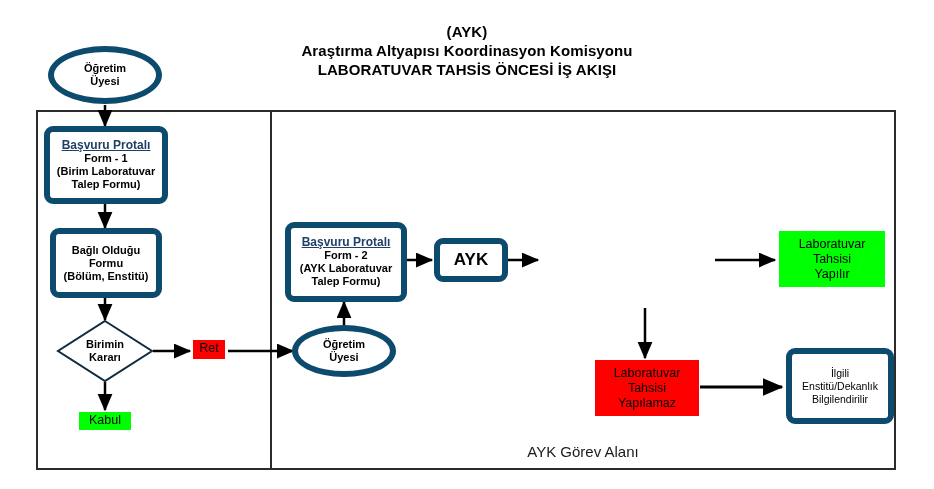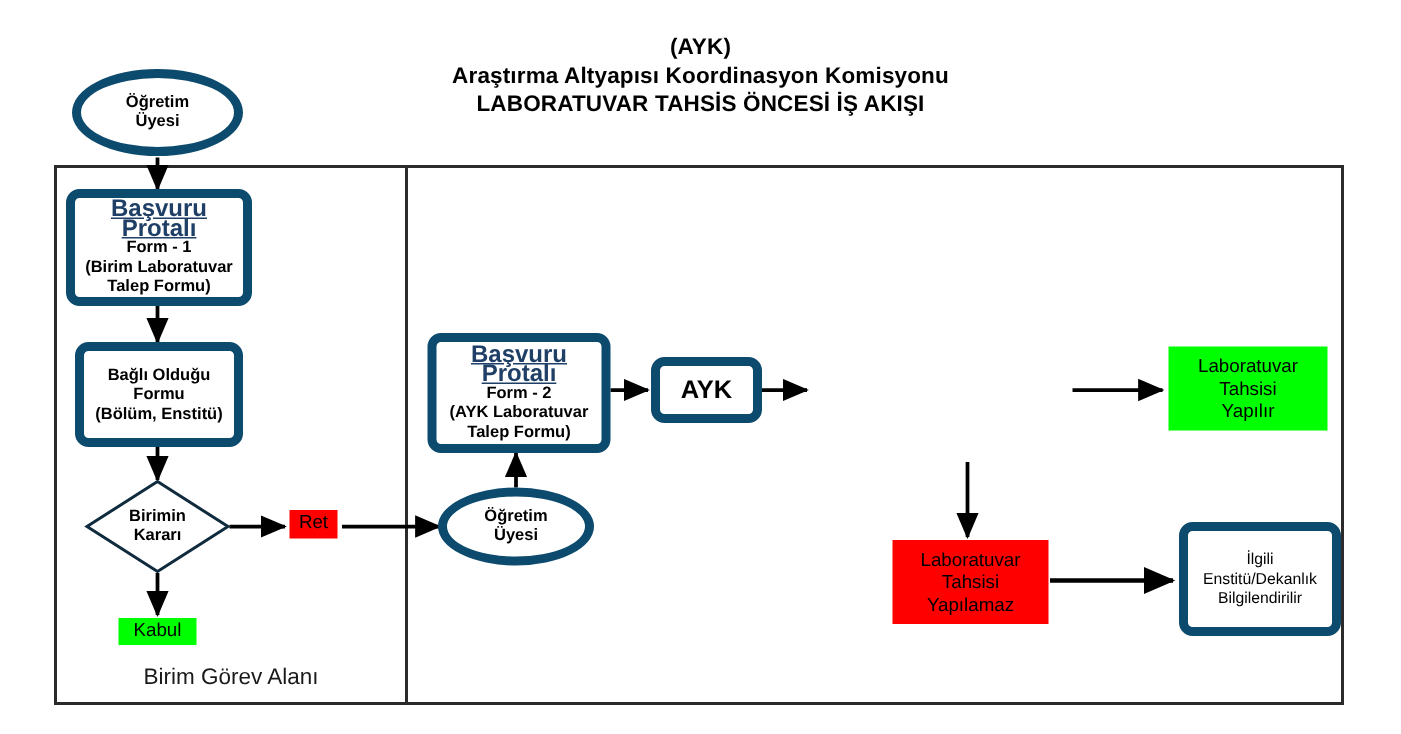--- a/index.html
+++ b/index.html
@@ -81,21 +81,21 @@
   }
   .ellipse {
     border-radius: 50%;
   }
   .node .lines { line-height: 13px; }
 
   .lbl-link {
     color: #1f3f66;
     text-decoration: underline;
     font-weight: bold;
-    font-size: 16px;
+    font-size: 12px;
     text-align: center;
   }
   .lbl-bold { font-weight: bold; font-size: 11px; }
   .lbl-sm { font-size: 10.5px; }
 
   
   .note {
     position: absolute;
     box-sizing: border-box;
     background: #1f6080;
@@ -157,21 +157,21 @@
 
   <div class="title">
     <div>(AYK)</div>
     <div>Araştırma Altyapısı Koordinasyon Komisyonu</div>
     <div>LABORATUVAR TAHSİS ÖNCESİ İŞ AKIŞI</div>
   </div>
 
   <div class="zone-left"></div>
   <div class="outer-frame"></div>
   <div class="zone-divider"></div>
-  <div class="zone-label zone-label-left">Birim Görev Alanı</div>
+  <div class="zone-label zone-label-right">AYK Görev Alanı</div>
 
   <svg class="arrow" style="left:0; top:0; width:934px; height:489px; position:absolute;">
     <defs>
       <marker id="ah" markerWidth="8" markerHeight="8" refX="6.5" refY="3" orient="auto">
         <path d="M0,0 L7,3 L0,6 z" fill="#000000"></path>
       </marker>
     </defs>
 
     <line x1="105" y1="105" x2="105" y2="126" stroke="#000" stroke-width="2.5" marker-end="url(#ah)"></line>
 

